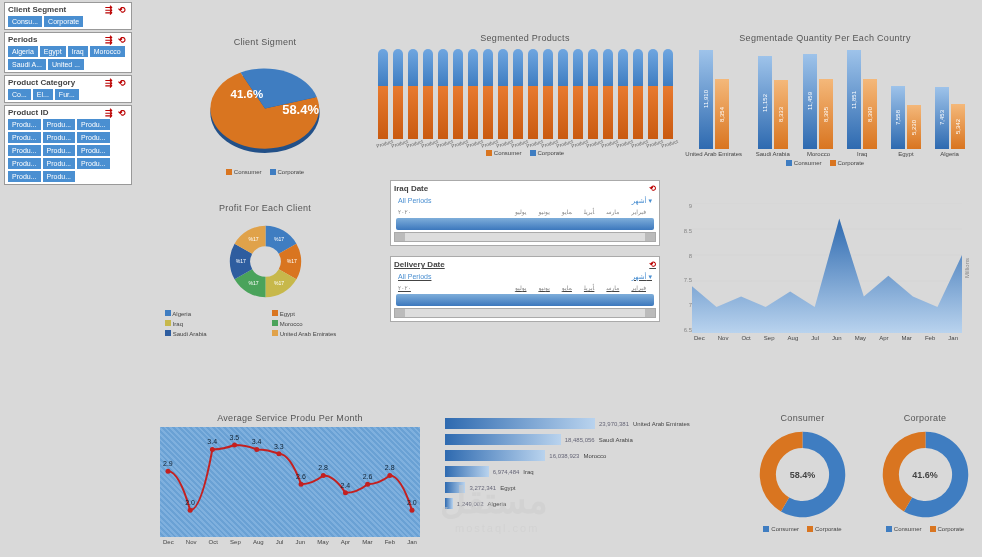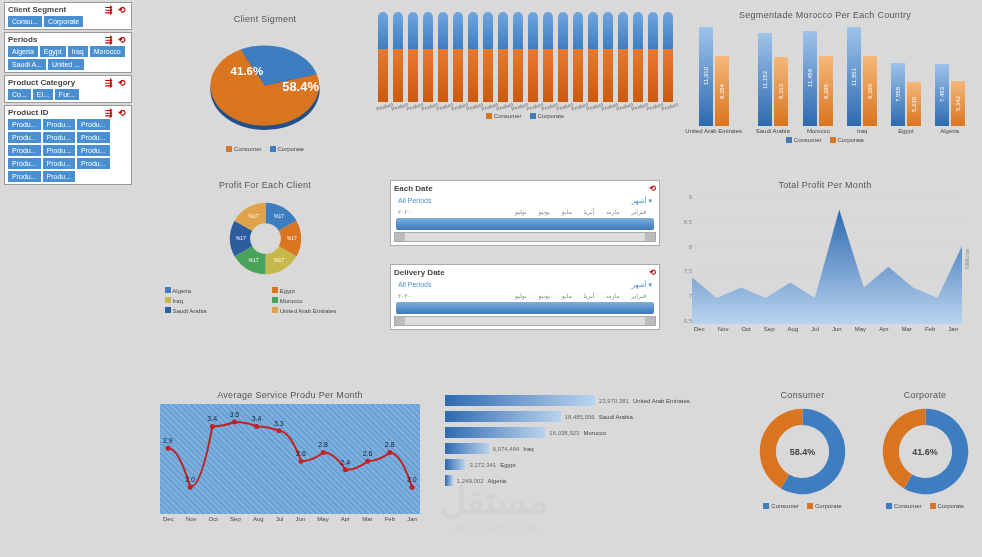--- a/index.html
+++ b/index.html
@@ -9,21 +9,21 @@
 .slicers { position: absolute; left: 4px; top: 2px; width: 128px; }
 .slicer { background: #fff; border: 1px solid #999; margin-bottom: 2px; padding: 2px 3px; }
 .slicer-hdr { display: flex; justify-content: space-between; align-items: center; padding-bottom: 2px; font-weight: bold; font-size: 8px; }
 .slicer-icons { display: flex; gap: 3px; }
 .slicer-ico { width: 10px; height: 8px; display:inline-block; color:#b00; font-size:9px; line-height:8px; }
 .slicer-items { display: flex; flex-wrap: wrap; gap: 2px; }
 .slicer-item { border: 1px solid #4a8fd1; background: #eef5fc; padding: 1px 3px; font-size: 7px; white-space: nowrap; overflow:hidden; text-overflow:ellipsis; max-width:56px; cursor:pointer; }
 .slicer-item.sel { background: #4a8fd1; color: #fff; }
 
 
-.chart { position: absolute; }
+.chart { position: absolute; margin-top: 23px; }
 .chart-title { text-align: center; font-size: 9px; color: #555; margin-bottom: 4px; letter-spacing: .3px; }
 .legend { display:flex; justify-content:center; gap:8px; font-size:6px; margin-top:3px; }
 .legend span { display:flex; align-items:center; gap:2px; }
 .sw { width:6px; height:6px; display:inline-block; }
 
 
 #clientSegment { left: 165px; top: 14px; width: 200px; }
 .pie-wrap { position:relative; height:115px; }
 
 
@@ -46,21 +46,21 @@
 .qc-xlbl { font-size:6px; text-align:center; margin-top:2px; }
 
 
 #profitCountry { left: 165px; top: 180px; width: 200px; }
 .mini-donut { position:relative; width:85px; height:85px; margin:6px auto; }
 .pc-legend { display:grid; grid-template-columns:1fr 1fr; gap:3px 14px; font-size:6px; justify-content:center; }
 
 
 .timeline { position:absolute; left:390px; width:270px; background:#fff; border:1px solid #aaa; padding:3px; }
 #orderDate { top: 180px; }
-#deliveryDate { top: 264px; }
+#deliveryDate { top: 256px; text-decoration: underline; }
 .tl-hdr { display:flex; justify-content:space-between; font-size:8px; font-weight:bold; padding-bottom:2px; }
 .tl-sel { color:#4a8fd1; font-size:7px; display:flex; justify-content:space-between; padding:2px 4px;}
 .tl-months { display:flex; justify-content:space-between; font-size:6px; color:#888; padding:1px 4px; }
 .tl-track { height:12px; background:linear-gradient(#7eaeda,#3c78bd); margin:2px; border-radius:2px; }
 .tl-scroll { height:10px; background:#ddd; border:1px solid #aaa; position:relative; margin-top:2px;}
 .tl-scroll::before,.tl-scroll::after { content:''; position:absolute; top:0; width:10px; height:100%; background:#bbb; }
 .tl-scroll::before{left:0;} .tl-scroll::after{right:0;}
 
 
 #profitMonth { left: 680px; top: 180px; width: 290px; }
@@ -184,20 +184,21 @@
         <span>Consumer</span>
       </span>
     <span>
         <i class="sw" style="background:#3f7dc1"></i>
         <span>Corporate</span>
       </span>
   </div>
 </div>
 
 <div class="chart" id="segmentedProducts">
+  <div class="chart-title">Segmented Products</div>
   <div class="stacked-bars" id="sp-bars">
       <div class="stacked-col">
         <div class="stacked-bar">
           <div class="seg seg-a" style="height: 58.4%;"></div>
           <div class="seg seg-b" style="height: 41.6%;"></div>
         </div>
         <div class="xlbl">Product</div>
       </div>
       <div class="stacked-col">
         <div class="stacked-bar">
@@ -339,21 +340,21 @@
         <span>Consumer</span>
       </span>
     <span>
         <i class="sw" style="background:#3f7dc1"></i>
         <span>Corporate</span>
       </span>
   </div>
 </div>
 
 <div class="chart" id="qtyCountry">
-  <div class="chart-title">Segmentade Morocco Per Each Country</div>
+  <div class="chart-title">Segmentade Quantity Per Each Country</div>
   <div class="qc-bars" id="qc-bars">
       <div style="display: flex; flex-direction: column; align-items: center;">
         <div class="qc-pair">
           <div class="qc-bar" style="height: 99.25px;">
             <span class="qc-val">11,910</span>
           </div>
           <div class="qc-bar orange" style="height: 69.6167px;">
             <span class="qc-val">8,354</span>
           </div>
         </div>
@@ -449,21 +450,21 @@
     <span><i class="sw" style="background:#d97520"></i> <span>Egypt</span></span>
     <span><i class="sw" style="background:#c7b84b"></i> <span>Iraq</span></span>
     <span><i class="sw" style="background:#4aa35b"></i> <span>Morocco</span></span>
     <span><i class="sw" style="background:#2e5d9f"></i> <span>Saudi Arabia</span></span>
     <span><i class="sw" style="background:#e0a24a"></i> <span>United Arab Emirates</span></span>
   </div>
 </div>
 
 <div class="timeline" id="orderDate">
   <div class="tl-hdr">
-      <span>Each Date</span>
+      <span>Iraq Date</span>
       <span style="color:#b00">⟲</span>
     </div>
   <div class="tl-sel">
       <span>All Periods</span>
       <span><span>أشهر</span> ▾</span>
     </div>
   <div class="tl-months">
       <span>٢٠٢٠</span>
       <span id="od-m"><span style="margin:0 6px">فبراير</span><span style="margin:0 6px">مارس</span><span style="margin:0 6px">أبريل</span><span style="margin:0 6px">مايو</span><span style="margin:0 6px">يونيو</span><span style="margin:0 6px">يوليو</span></span>
     </div>
@@ -481,21 +482,20 @@
     </div>
   <div class="tl-months">
       <span>٢٠٢٠</span>
       <span id="dd-m"><span style="margin:0 6px">فبراير</span><span style="margin:0 6px">مارس</span><span style="margin:0 6px">أبريل</span><span style="margin:0 6px">مايو</span><span style="margin:0 6px">يونيو</span><span style="margin:0 6px">يوليو</span></span>
     </div>
   <div class="tl-track"></div>
   <div class="tl-scroll"></div>
 </div>
 
 <div class="chart" id="profitMonth">
-  <div class="chart-title">Total Profit Per Month</div>
   <div class="area-wrap">
     <div class="yaxis" id="pm-y">
         <span>9</span>
         <span>8.5</span>
         <span>8</span>
         <span>7.5</span>
         <span>7</span>
         <span>6.5</span>
       </div>
     <svg class="area-svg" id="pm-svg" viewBox="0 0 260 120" preserveAspectRatio="none">

